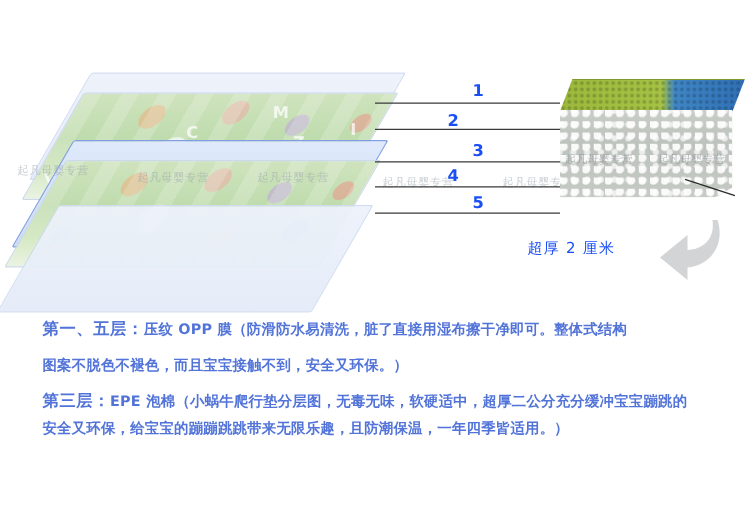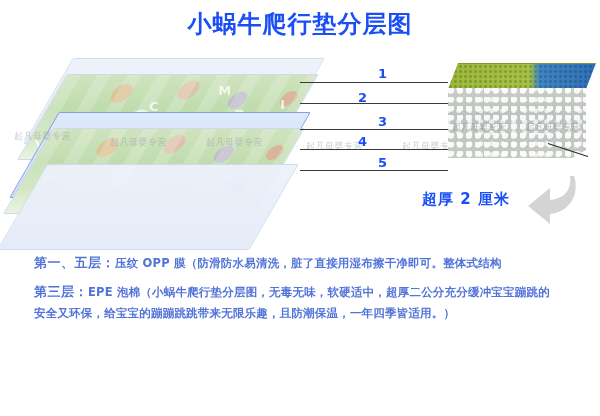--- a/index.html
+++ b/index.html
@@ -98,42 +98,41 @@
   }
   .block-edge {
     position:absolute; left:100px; top:80px; width:42px; height:1px;
     background:#2a2a2a; transform: rotate(18deg); transform-origin: left center;
   }
   .block-wm { position:absolute; font-size:9px; color:#8d9399; opacity:.6; white-space:nowrap; }
 
   
   .thick {
     position:absolute; left:422px; top:190px;
-    font-size: 15px; font-weight: bold; color:#1a4ff5; letter-spacing:1px;
+    font-size: 12px; font-weight: normal; color:#1a4ff5; letter-spacing:1px;
   }
   .arrow { position:absolute; left:524px; top:172px; width:58px; height:58px; }
 
   
   .paras { position:absolute; left:0; top:252px; width:512px; }
   .para { margin-bottom: 8px; padding-left: 34px; }
   .para .lead {
     font-size: 13px; font-weight: bold; color:#5274d8; letter-spacing: .5px;
   }
   .para .body {
     font-size: 11.5px; font-weight: bold; color:#5274d8; letter-spacing: .2px;
   }
   .para .l1 { display:block; line-height:19px; white-space:nowrap; }
   .para .l2 { display:block; line-height:19px; white-space:nowrap; padding-left:0; }
 </style>
 </head>
 <body>
 
 <div id="page">
 
-  <div class="title">小蜗牛爬行垫分层图</div>
 
   <div class="diagram">
     <div class="layer layer-film" style="left:48px; top:6px;"></div>
     <div class="layer mat" style="left:42px; top:22px;">
       <div class="mat-letters">
         <span style="left:160px; top:8px;">M</span>
         <span style="left:100px; top:24px;">C</span>
         <span style="left:190px; top:32px;">Z</span>
         <span style="left:230px; top:22px;">I</span>
         <span style="left:196px; top:50px;">B</span>
@@ -181,20 +180,23 @@
 
   <div class="paras">
 
     <div class="para">
       <span class="l1">
         <span class="lead">第一、五层：</span><span class="body">压纹 OPP 膜（防滑防水易清洗，脏了直接用湿布擦干净即可。整体式结构</span>
       </span>
     </div>
 
     <div class="para">
+      <span class="l2">
+        <span class="body">图案不脱色不褪色，而且宝宝接触不到，安全又环保。）</span>
+      </span>
     </div>
 
     <div class="para">
       <span class="l1">
         <span class="lead">第三层：</span><span class="body">EPE 泡棉（小蜗牛爬行垫分层图，无毒无味，软硬适中，超厚二公分充分缓冲宝宝蹦跳的</span>
       </span>
       <span class="l2">
         <span class="body">安全又环保，给宝宝的蹦蹦跳跳带来无限乐趣，且防潮保温，一年四季皆适用。）</span>
       </span>
     </div>

